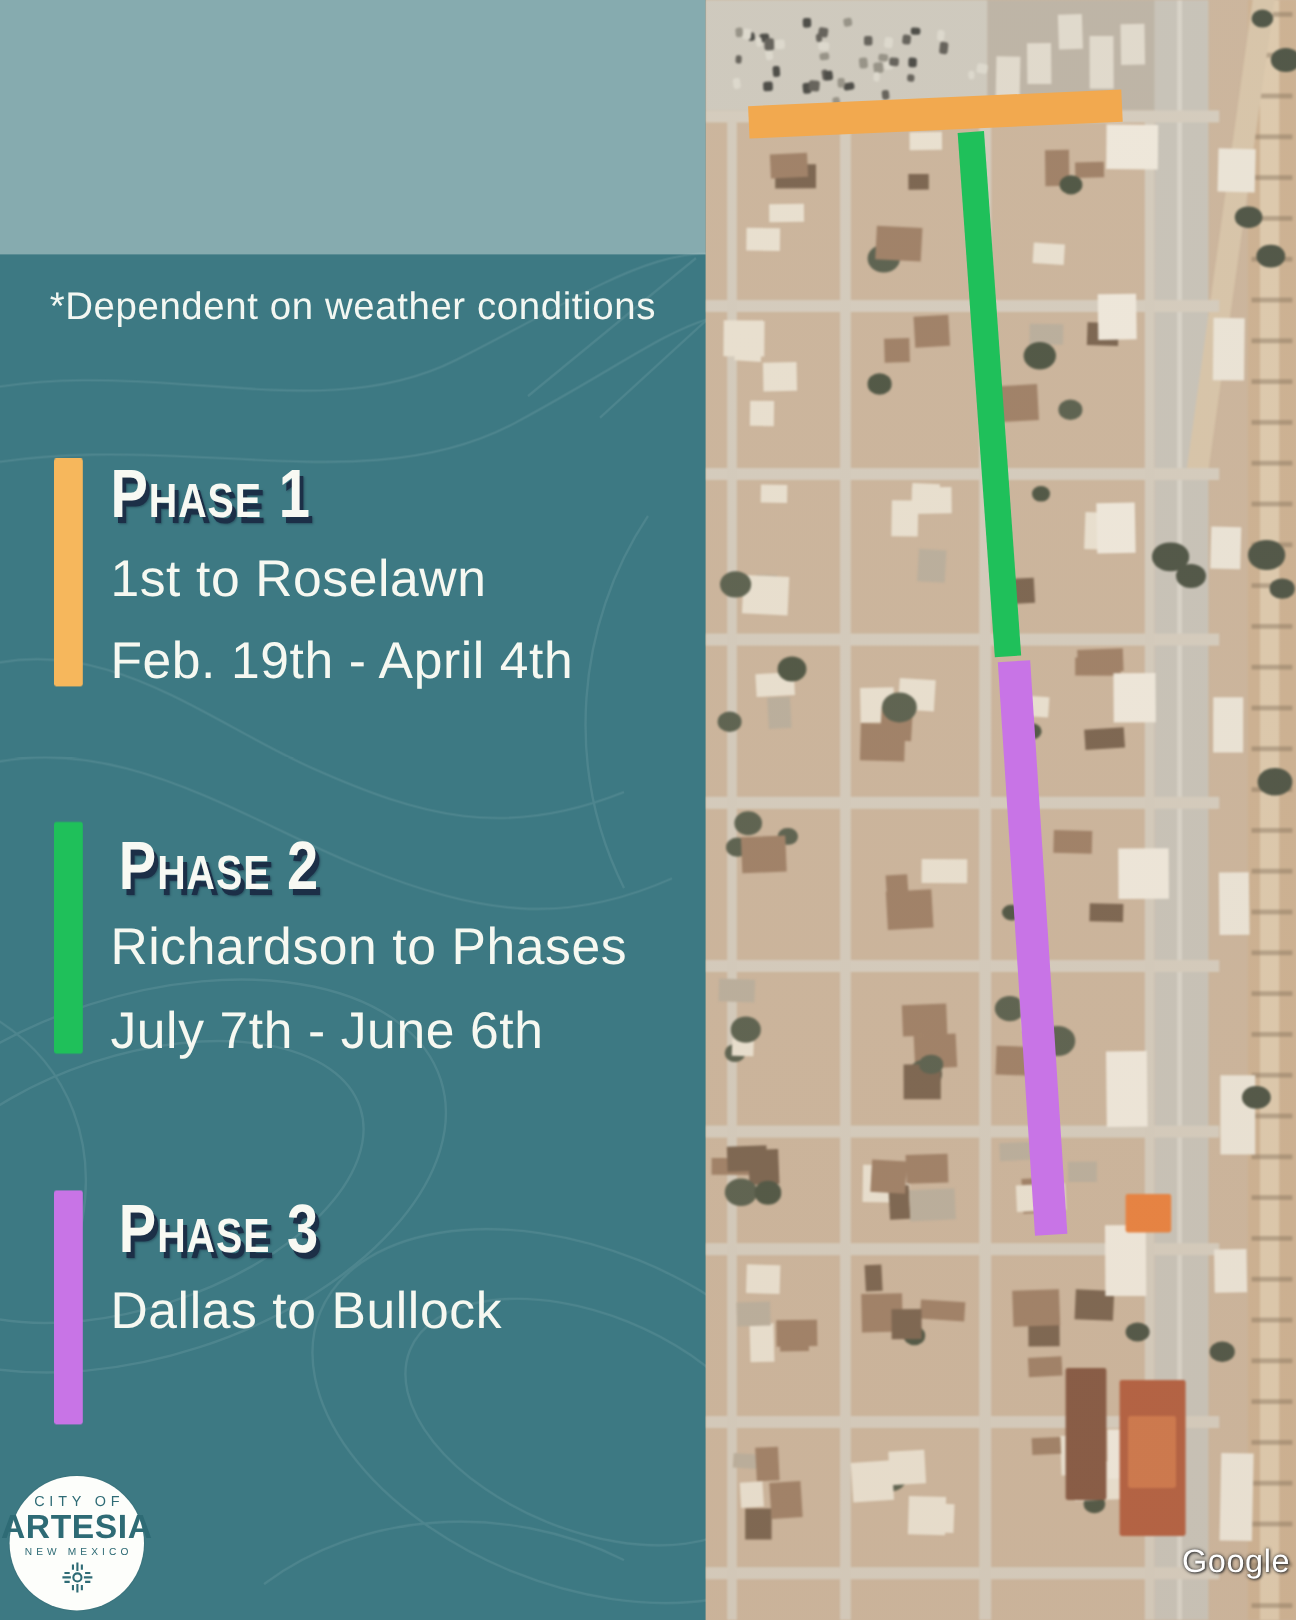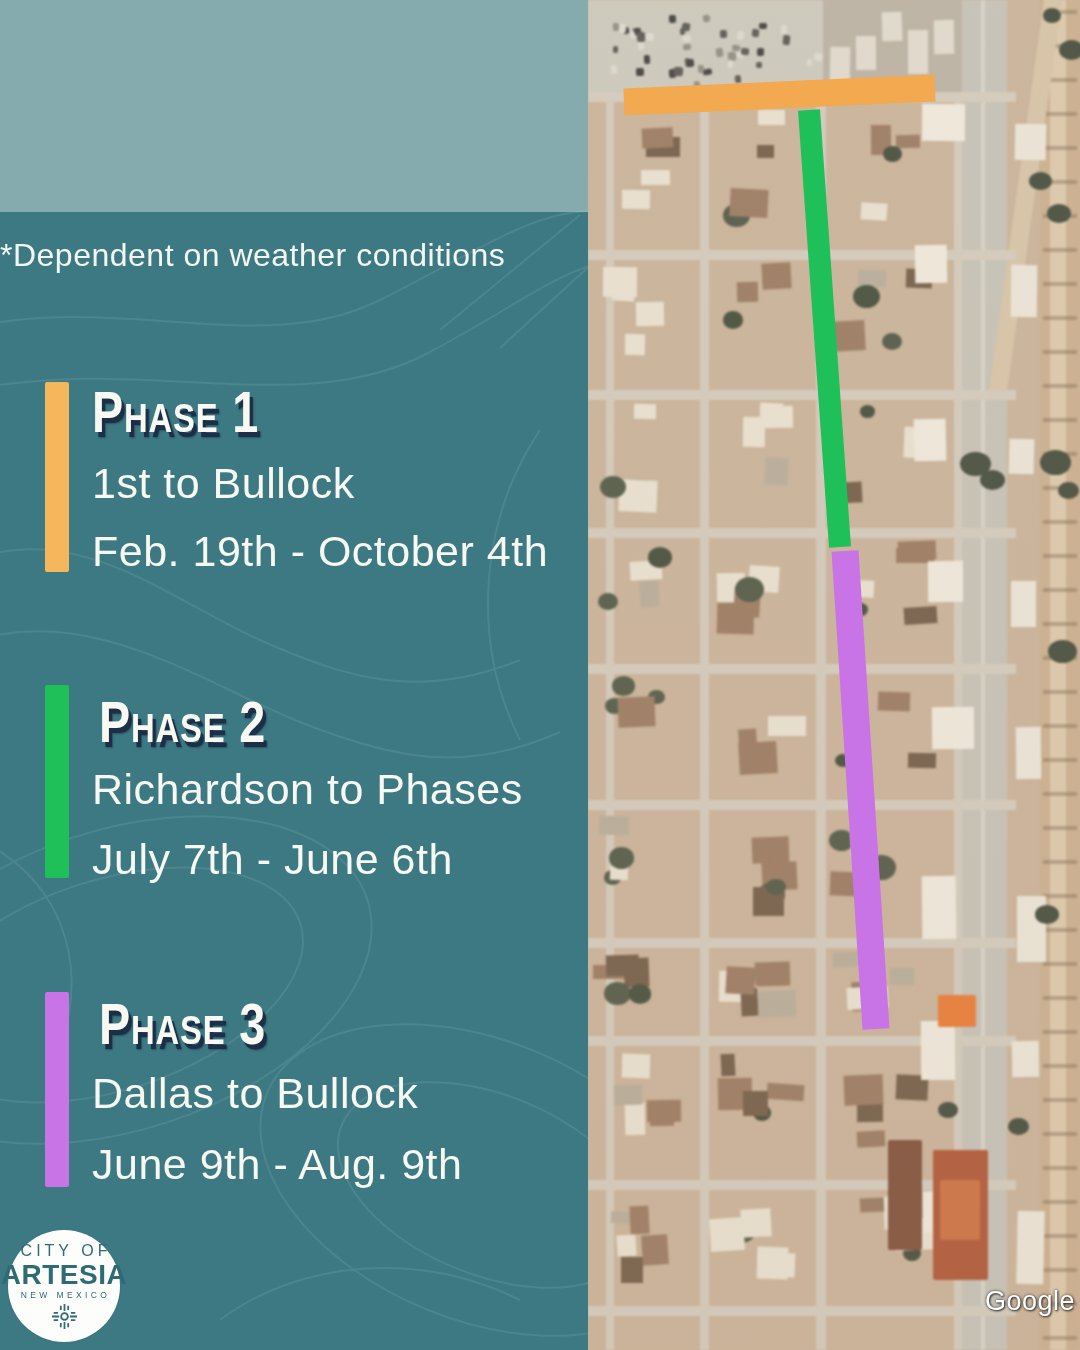--- a/index.html
+++ b/index.html
@@ -10,21 +10,21 @@
   .left-panel{position:absolute;left:0;top:0;width:588px;height:1350px;background:#3d7983;}
   .header-band{position:absolute;left:0;top:0;width:588px;height:212px;background:#86abaf;}
   .contours{position:absolute;left:0;top:0;pointer-events:none;}
 
   .title{position:absolute;left:0;top:16px;width:588px;text-align:center;
          color:#f8f9f3;font-weight:800;font-variant:small-caps;
          font-size:62px;line-height:88px;letter-spacing:1px;
          text-shadow:4px 5px 0 #1c2f47,5px 6px 2px rgba(20,40,60,.45);}
   .title .tline{display:block;transform:scaleX(.80);}
 
-  .disclaimer{position:absolute;left:0;top:233px;width:588px;text-align:left;
+  .disclaimer{position:absolute;left:0;top:233px;width:588px;text-align:center;
               color:#f3f7f2;font-size:32px;line-height:44px;letter-spacing:.5px;}
 
   .bar{position:absolute;width:24px;border-radius:2px;}
   #bar1{left:45px;top:382px;height:190px;}
   #bar2{left:45px;top:685px;height:193px;}
   #bar3{left:45px;top:992px;height:195px;}
 
   .phase-heading{position:absolute;color:#f8f9f3;font-weight:800;font-variant:small-caps;
                  font-size:57px;letter-spacing:1px;white-space:nowrap;
                  transform:scaleX(.82);transform-origin:0 50%;
@@ -34,21 +34,21 @@
   .phase-text{position:absolute;left:92px;color:#f6f8f1;font-size:43px;
               letter-spacing:.5px;white-space:nowrap;}
   #seg1{top:459px;} #dat1{top:527px;}
   #seg2{top:765px;} #dat2{top:835px;}
   #seg3{top:1069px;} #dat3{top:1140px;}
 
   
   .logo{position:absolute;left:8px;top:1230px;width:112px;height:112px;border-radius:50%;
         background:#fdfefb;display:flex;flex-direction:column;align-items:center;
         justify-content:center;color:#2e6b75;box-shadow:0 0 0 1px rgba(0,0,0,.04);}
-  .logo-top{font-size:16px;letter-spacing:4px;margin-left:4px;}
+  .logo-top{font-size:12px;letter-spacing:4px;margin-left:4px;}
   .logo-name{font-size:28px;font-weight:800;letter-spacing:.5px;line-height:30px;}
   .logo-sub{font-size:8.5px;letter-spacing:3.4px;margin-left:3px;}
   .zia{margin-top:3px;}
 
   
   .map-panel{position:absolute;left:588px;top:0;width:492px;height:1350px;
              background:#c6ae94;overflow:hidden;}
   #map-decor{position:absolute;inset:0;filter:blur(1.1px);}
   #map-decor div{position:absolute;}
   .map-wash{position:absolute;inset:0;pointer-events:none;
@@ -84,32 +84,31 @@
       </g>
     </svg>
 
 
     <div class="disclaimer">
       <div>*Dependent on weather conditions</div>
     </div>
 
     <div class="bar" id="bar1" style="background: rgb(246, 183, 92);"></div>
     <div class="phase-heading" id="ph1">Phase 1</div>
-    <div class="phase-text" id="seg1">1st to Bullock</div>
-    <div class="phase-text" id="dat1">Feb. 19th - October 4th</div>
+    <div class="phase-text" id="seg1">1st to Roselawn</div>
+    <div class="phase-text" id="dat1">Feb. 19th - April 4th</div>
 
     <div class="bar" id="bar2" style="background: rgb(31, 192, 90);"></div>
     <div class="phase-heading" id="ph2">Phase 2</div>
     <div class="phase-text" id="seg2">Richardson to Phases</div>
     <div class="phase-text" id="dat2">July 7th - June 6th</div>
 
     <div class="bar" id="bar3" style="background: rgb(200, 116, 230);"></div>
     <div class="phase-heading" id="ph3">Phase 3</div>
     <div class="phase-text" id="seg3">Dallas to Bullock</div>
-    <div class="phase-text" id="dat3">June 9th - Aug. 9th</div>
 
     <div class="logo">
       <div class="logo-top">CITY OF</div>
       <div class="logo-name">ARTESIA</div>
       <div class="logo-sub">NEW MEXICO</div>
       <svg class="zia" width="27" height="27" viewBox="0 0 40 40">
         <g stroke="#2e6b75" stroke-width="2.6" fill="none">
           <circle cx="20" cy="20" r="5"></circle>
           <path d="M20 1.5 V12 M14.5 4 V10.5 M25.5 4 V10.5"></path>
           <path d="M20 38.5 V28 M14.5 36 V29.5 M25.5 36 V29.5"></path>

